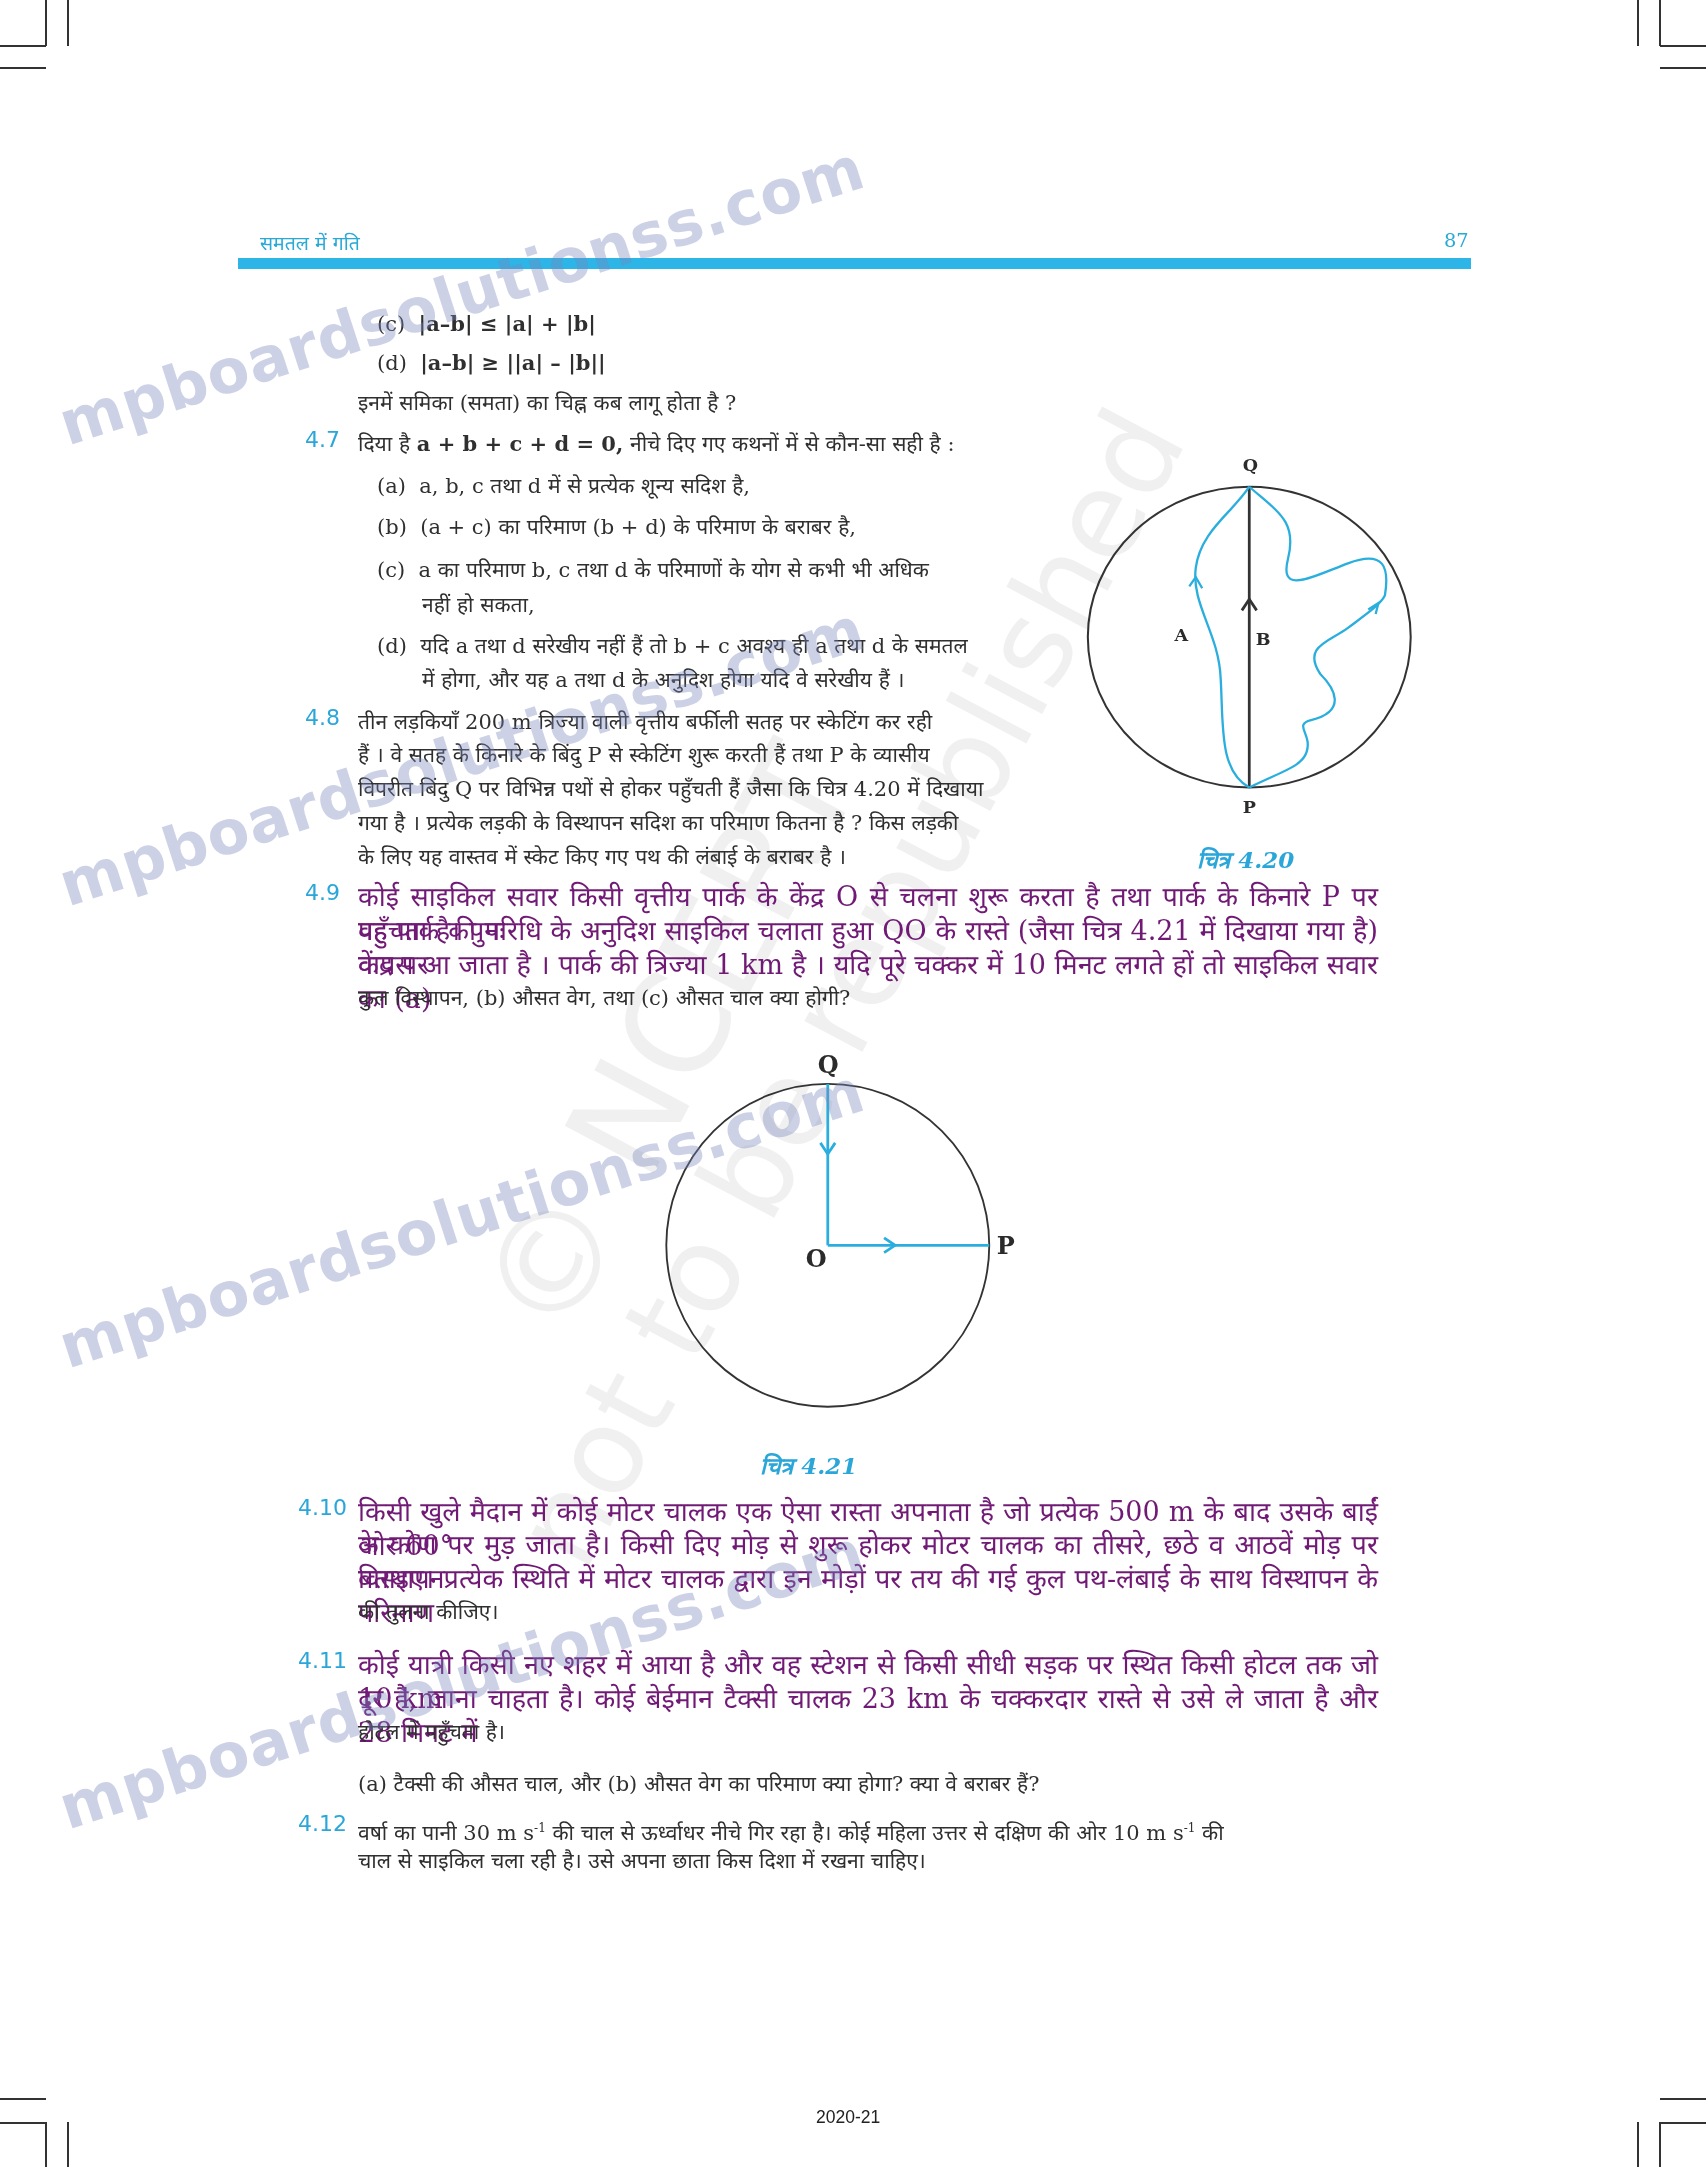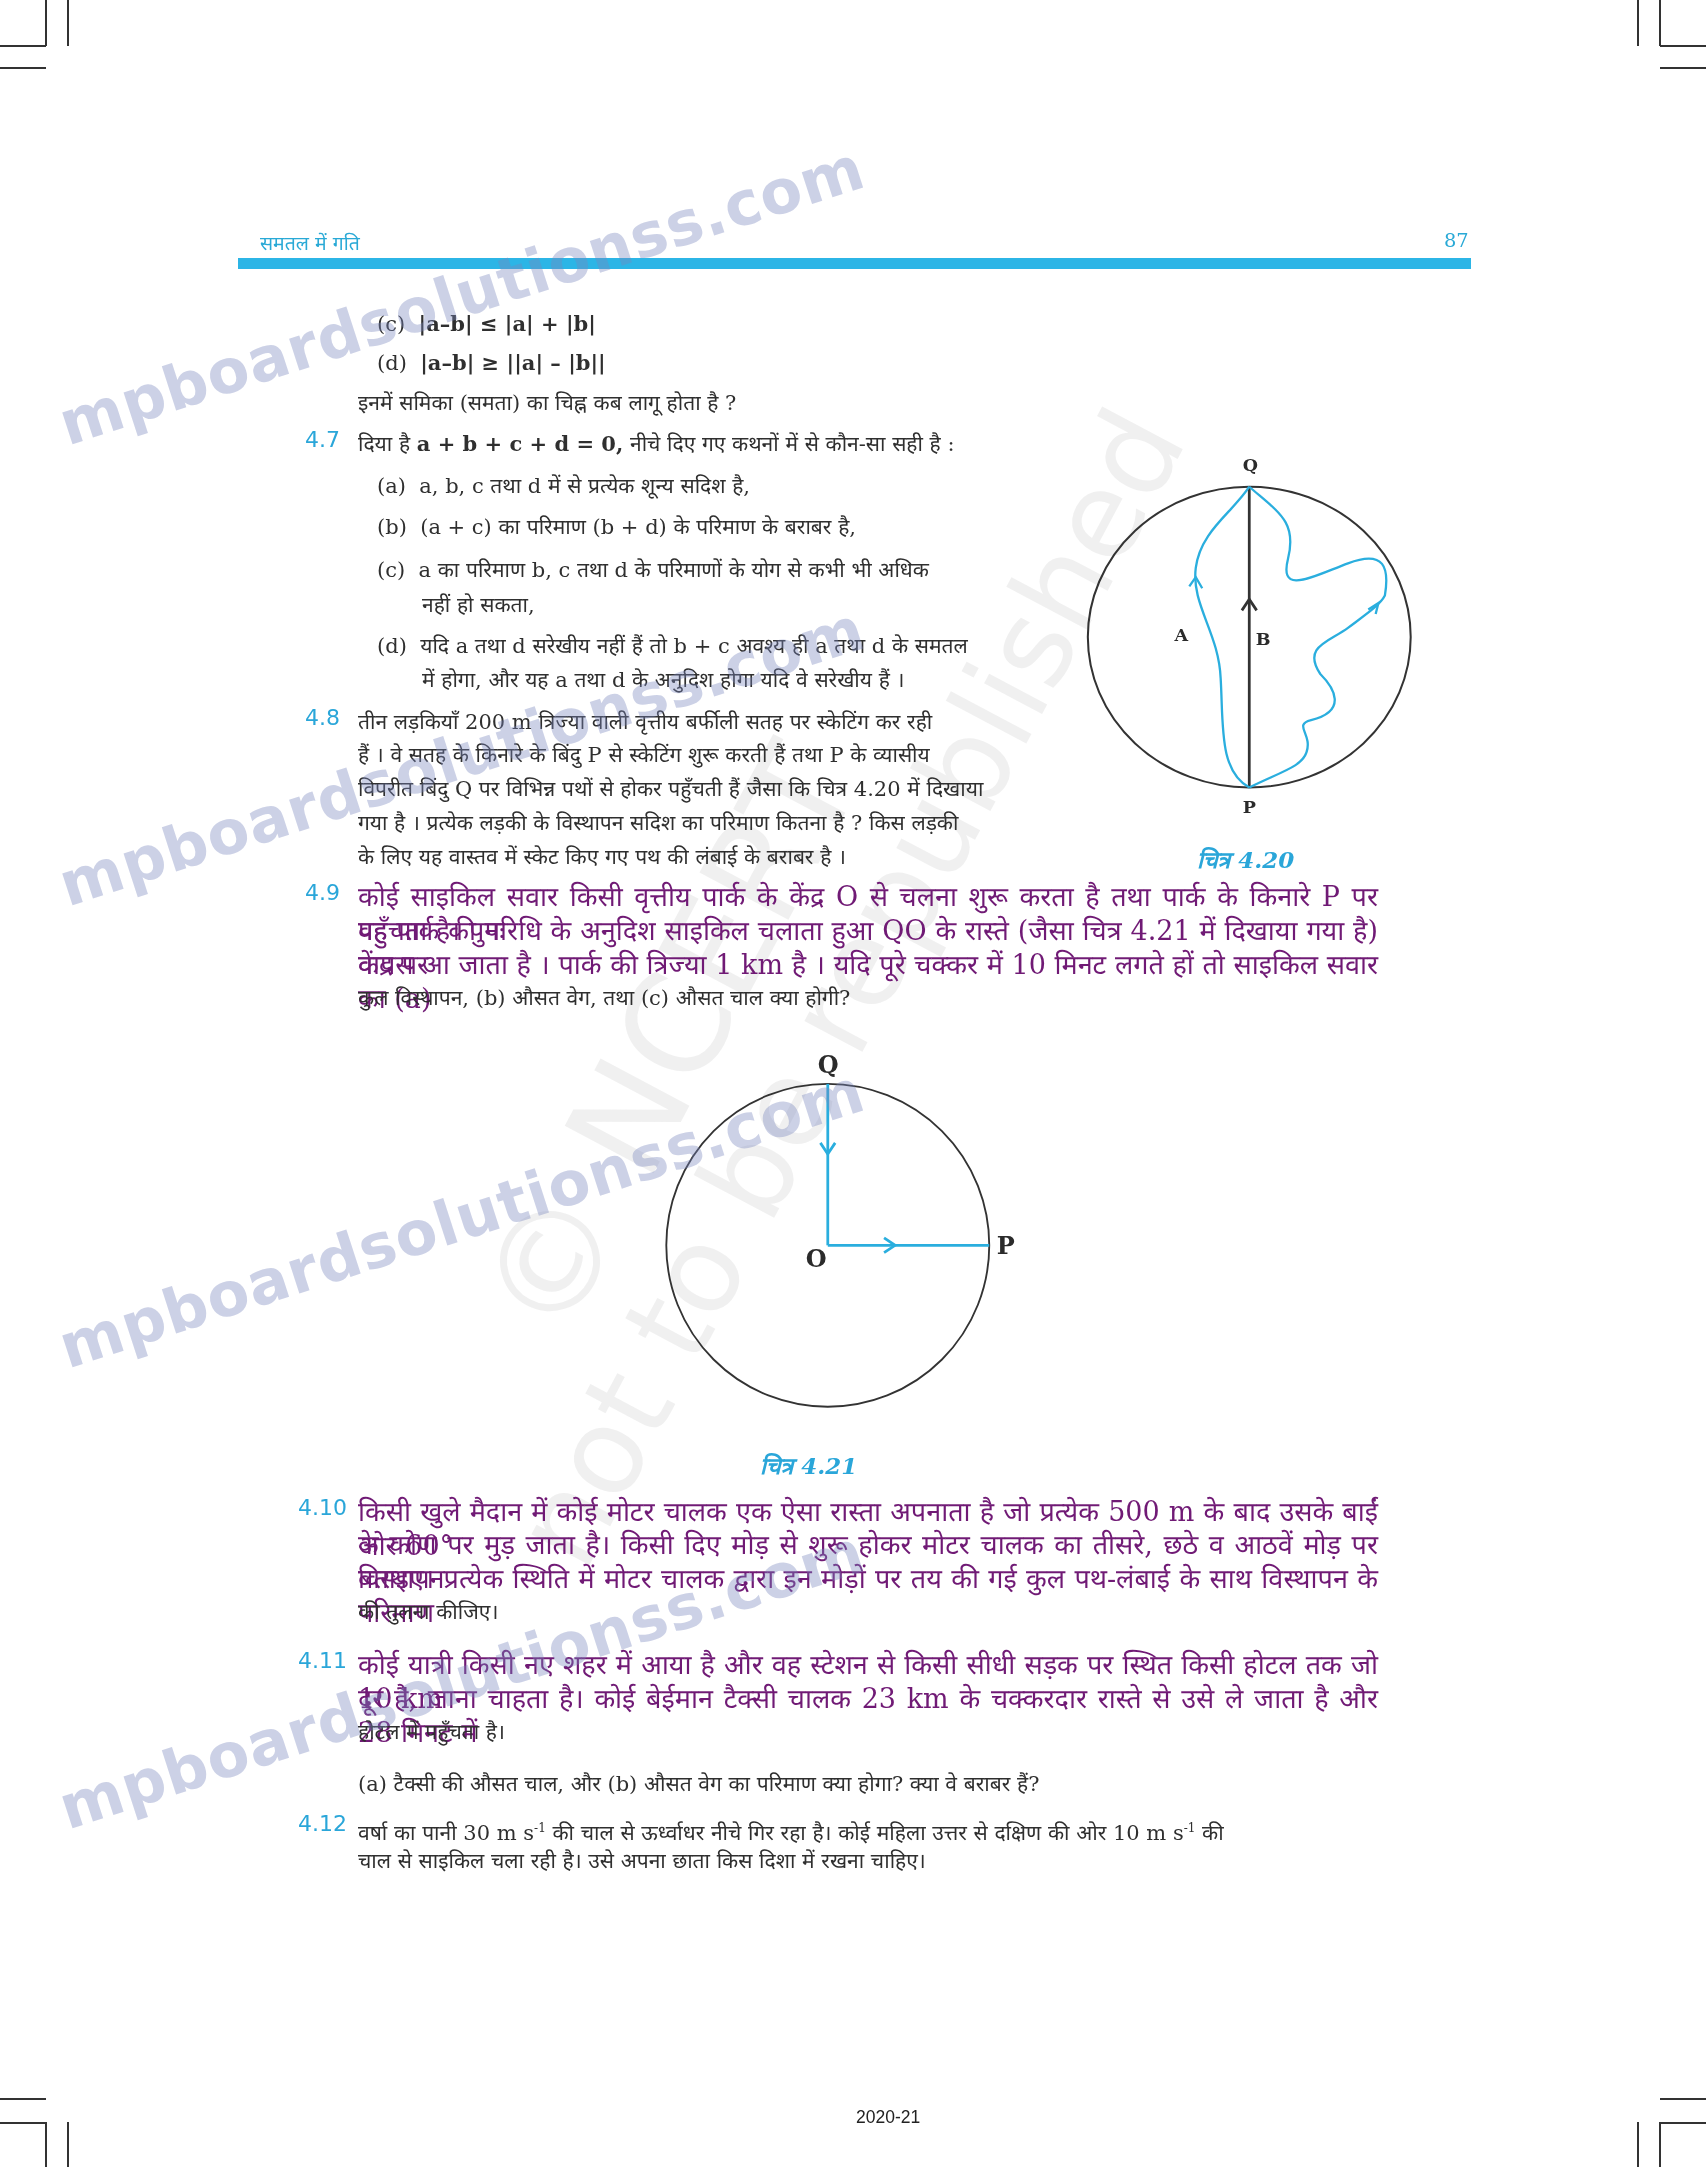--- a/index.html
+++ b/index.html
@@ -13,21 +13,21 @@
            font-size: 138px; white-space: nowrap; transform-origin: left bottom; pointer-events: none; }
   .header-title { position: absolute; left: 238px; top: 229px; font-size: 19.4px; color: #29a9d6;
                   font-family: "DejaVu Sans", sans-serif; margin-left: 22px; }
   .page-no { position: absolute; left: 1444px; top: 229px; font-size: 19.4px; color: #29a9d6; }
   .header-bar { position: absolute; left: 238px; top: 258px; width: 1233px; height: 11px; background: #2cb5e6; }
   .line { position: absolute; font-size: 21px; line-height: 34px; white-space: nowrap; color: #2f2f2f; }
   .qno { position: absolute; font-size: 22px; color: #2aa6d9; font-family: "DejaVu Sans", sans-serif; }
   .justify { position: absolute; font-size: 27px; line-height: 34px; color: #701a75; text-align: justify; text-align-last: left; }
   .b { font-weight: bold; }
   .fig-cap { position: absolute; font-size: 23px; font-style: italic; font-weight: bold; color: #2aa6d9; }
-  .footer { position: absolute; left: 856px; top: 2107px; font-size: 17.5px; color: #222;
+  .footer { position: absolute; left: 816px; top: 2107px; font-size: 17.5px; color: #222;
             font-family: "Liberation Sans", sans-serif; }
   svg text { font-family: "DejaVu Serif", serif; font-weight: bold; fill: #2b2b2b; }
 </style>
 </head>
 <body>
 
 <div class="crop" style="left:0;top:45px;width:46px;height:1.8px"></div>
 <div class="crop" style="left:45px;top:0;width:1.8px;height:46px"></div>
 <div class="crop" style="left:0;top:67px;width:46px;height:1.8px"></div>
 <div class="crop" style="left:67px;top:0;width:1.8px;height:46px"></div>

